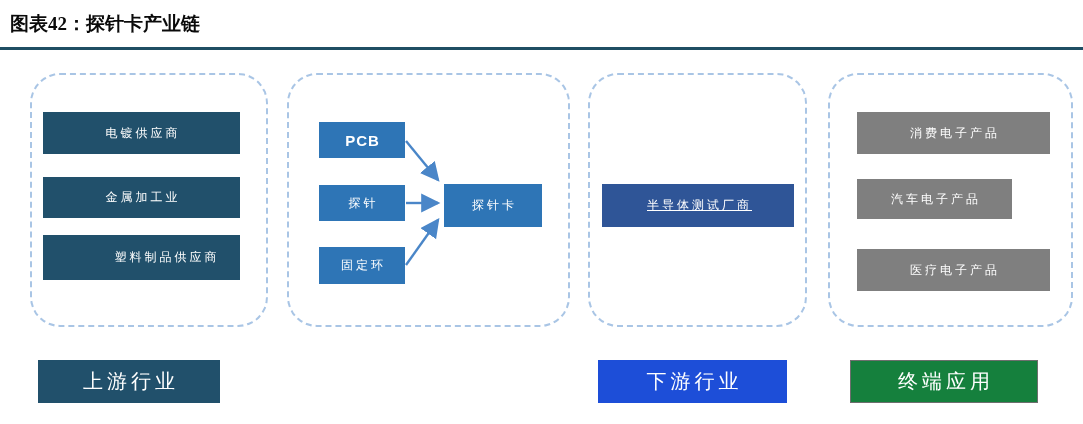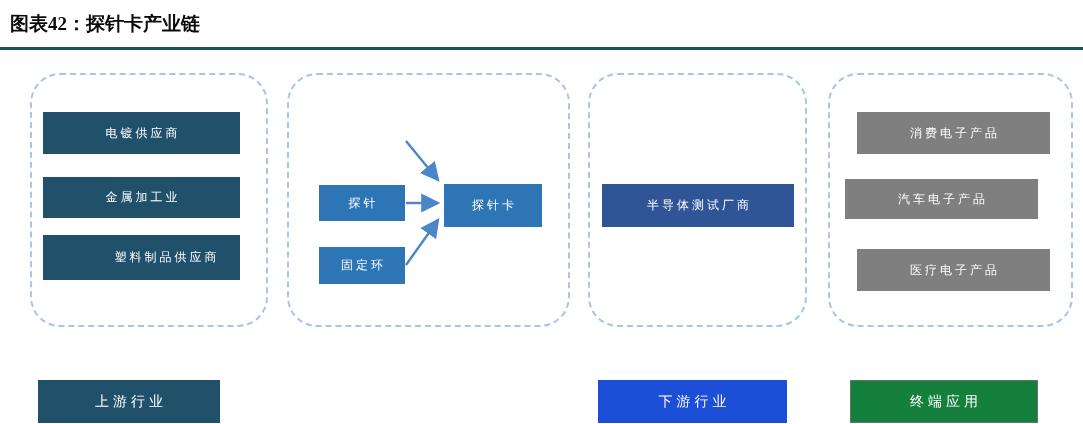--- a/index.html
+++ b/index.html
@@ -47,21 +47,21 @@
     justify-content: center;
     color: #ffffff;
     font-size: 12px;
     letter-spacing: 3px;
     text-indent: 3px;
     white-space: nowrap;
     box-sizing: border-box;
   }
   .navy  { background: #21506B; }
   .blue  { background: #2E75B6; }
-  .royal { background: #2F5597; }
+  .royal { background: #2F5597; text-decoration: underline; }
   .gray  { background: #7F7F7F; }
 
   
   .b-g1-1 { left: 11px; top: 37px;  width: 197px; height: 42px; }
   .b-g1-2 { left: 11px; top: 102px; width: 197px; height: 41px; }
   .b-g1-3 { left: 11px; top: 160px; width: 197px; height: 45px; padding-left: 48px; }
 
   
   .b-pcb  { left: 30px;  top: 47px;  width: 86px; height: 36px;
             font-family: "Liberation Sans", sans-serif; font-weight: bold;
@@ -69,33 +69,33 @@
   .b-probe{ left: 30px;  top: 110px; width: 86px; height: 36px; }
   .b-ring { left: 30px;  top: 172px; width: 86px; height: 37px; }
   .b-card { left: 155px; top: 109px; width: 98px; height: 43px; }
   .arrows { position: absolute; left: 0; top: 0; width: 279px; height: 250px; }
 
   
   .b-g3-1 { left: 12px; top: 109px; width: 192px; height: 43px; }
 
   
   .b-g4-1 { left: 27px; top: 37px;  width: 193px; height: 42px; }
-  .b-g4-2 { left: 15px; top: 104px; width: 193px; height: 40px; }
+  .b-g4-2 { left: 27px; top: 104px; width: 155px; height: 40px; }
   .b-g4-3 { left: 27px; top: 174px; width: 193px; height: 42px; }
 
   
   .stage-label {
     position: absolute;
-    top: 380px;
+    top: 360px;
     height: 43px;
     display: flex;
     align-items: center;
     justify-content: center;
     color: #ffffff;
-    font-size: 14px;
+    font-size: 20px;
     letter-spacing: 4px;
     text-indent: 4px;
     box-sizing: border-box;
   }
   .l1 { left: 38px;  width: 182px; background: #21506B; }
   .l2 { left: 305px; width: 182px; background: #2E75B6; }
   .l3 { left: 598px; width: 189px; background: #1d4ed8; }
   .l4 { left: 850px; width: 188px; background: #15803d; border: 1px solid #6E6E6E; }
 </style>
 </head>
@@ -116,20 +116,21 @@
     <svg class="arrows" viewBox="0 0 279 250" xmlns="http://www.w3.org/2000/svg">
       <defs>
         <marker id="ah" markerWidth="9" markerHeight="9" refX="7" refY="4" orient="auto">
           <path d="M0,0 L8,4 L0,8 Z" fill="#4A86C8"></path>
         </marker>
       </defs>
       <line x1="117" y1="66" x2="149" y2="105" stroke="#4A86C8" stroke-width="2.4" marker-end="url(#ah)"></line>
       <line x1="117" y1="128" x2="149" y2="128" stroke="#4A86C8" stroke-width="2.4" marker-end="url(#ah)"></line>
       <line x1="117" y1="190" x2="149" y2="145" stroke="#4A86C8" stroke-width="2.4" marker-end="url(#ah)"></line>
     </svg>
+    <div class="box blue b-pcb">PCB</div>
     <div class="box blue b-probe">探针</div>
     <div class="box blue b-ring">固定环</div>
     <div class="box blue b-card">探针卡</div>
   </div>
 
   <div class="group g3">
     <div class="box royal b-g3-1">半导体测试厂商</div>
   </div>
 
   <div class="group g4">

